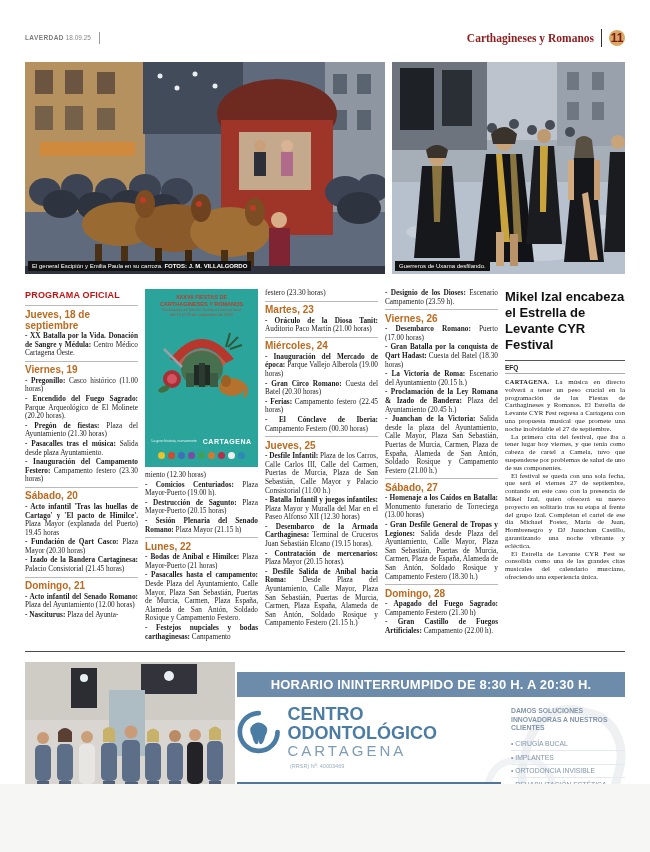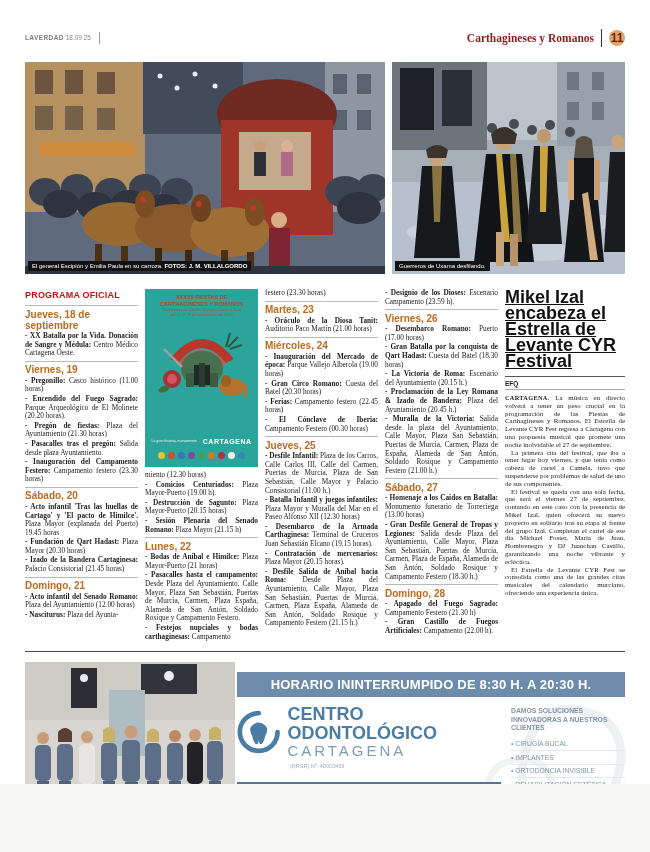--- a/index.html
+++ b/index.html
@@ -40,21 +40,21 @@
   .poster-t2{font-family:"Liberation Sans",sans-serif;font-weight:bold;font-size:5.5px;color:#c23b2a;text-align:center;line-height:6.5px;}
   .poster-sub{font-family:"Liberation Sans",sans-serif;font-size:4px;color:#b8493a;text-align:center;line-height:5px;}
   .poster-art{display:block;margin:2px auto 0 auto;}
   .poster-city-row{position:absolute;bottom:18px;left:0;right:0;text-align:center;}
   .poster-small{display:inline-block;font-family:"Liberation Sans",sans-serif;font-size:3.5px;color:#e8f4f2;vertical-align:middle;}
   .poster-city{display:inline-block;font-family:"Liberation Sans",sans-serif;font-weight:bold;font-size:7px;color:#ffffff;letter-spacing:.5px;vertical-align:middle;margin-left:2px;}
   .sponsor-row{position:absolute;bottom:4px;left:0;right:0;text-align:center;}
   .sponsor-dot{display:inline-block;width:7px;height:7px;border-radius:50%;margin:0 1.5px;vertical-align:middle;}
 
   
-  .headline{font-family:"Liberation Sans",sans-serif;font-weight:bold;font-size:18px;line-height:16px;color:#111;margin:0 0 7px 0;text-decoration:underline;}
+  .headline{font-family:"Liberation Sans",sans-serif;font-weight:bold;font-size:13px;line-height:16px;color:#111;margin:0 0 7px 0;}
   .byline{border-top:1px solid #555;border-bottom:1px solid #aaa;font-family:"Liberation Sans",sans-serif;font-weight:bold;font-size:6.5px;color:#222;padding:2.5px 0;margin-bottom:4px;}
   .apara{font-size:6.9px;line-height:7.8px;color:#1c1c1c;text-align:justify;margin:0;hyphens:auto;}
   .apara + .apara{text-indent:6px;}
   .dateline{font-weight:bold;font-size:6.3px;letter-spacing:.3px;}
 
   
   .content-rule{position:absolute;top:651px;left:25px;width:600px;border-top:1px solid #4a4a4a;}
 
   
   .ad{position:absolute;top:660px;left:25px;width:600px;height:188px;}
@@ -226,27 +226,27 @@
       <div>
           <div class="day">
             <div class="day-name">Jueves, 18 de septiembre</div>
             <p class="entry"><b>- XX Batalla por la Vida. Donación de Sangre y Médula:</b> Centro Médico Cartagena Oeste.</p>
           </div>
           <div class="day">
             <div class="day-name">Viernes, 19</div>
             <p class="entry"><b>- Pregonillo:</b> Casco histórico (11.00 horas)</p>
             <p class="entry"><b>- Encendido del Fuego Sagrado:</b> Parque Arqueológico de El Molinete (20.20 horas).</p>
             <p class="entry"><b>- Pregón de fiestas:</b> Plaza del Ayuntamiento (21.30 horas)</p>
-            <p class="entry"><b>- Pasacalles tras el pregón:</b> Salida desde plaza Ayuntamiento.</p>
+            <p class="entry"><b>- Pasacalles tras el música:</b> Salida desde plaza Ayuntamiento.</p>
             <p class="entry"><b>- Inauguración del Campamento Festero:</b> Campamento festero (23.30 horas)</p>
           </div>
           <div class="day">
             <div class="day-name">Sábado, 20</div>
             <p class="entry"><b>- Acto infantil 'Tras las huellas de Cartago' y 'El pacto de Himilce'.</b> Plaza Mayor (explanada del Puerto) 19.45 horas</p>
-            <p class="entry"><b>- Fundación de Qart Hadast:</b> Plaza Mayor (20.30 horas)</p>
+            <p class="entry"><b>- Fundación de Qart Casco:</b> Plaza Mayor (20.30 horas)</p>
             <p class="entry"><b>- Izado de la Bandera Cartaginesa:</b> Palacio Consistorial (21.45 horas)</p>
           </div>
           <div class="day">
             <div class="day-name">Domingo, 21</div>
             <p class="entry"><b>- Acto infantil del Senado Romano:</b> Plaza del Ayuntamiento (12.00 horas)</p>
             <p class="entry"><b>- Nasciturus:</b> Plaza del Ayunta-</p>
           </div>
         </div>
     </div>
 
@@ -326,21 +326,21 @@
       <div>
           <div class="day no-rule">
             <p class="entry"><b>- Designio de los Dioses:</b> Escenario Campamento (23.59 h).</p>
           </div>
           <div class="day">
             <div class="day-name">Viernes, 26</div>
             <p class="entry"><b>- Desembarco Romano:</b> Puerto (17.00 horas)</p>
             <p class="entry"><b>- Gran Batalla por la conquista de Qart Hadast:</b> Cuesta del Batel (18.30 horas)</p>
             <p class="entry"><b>- La Victoria de Roma:</b> Escenario del Ayuntamiento (20.15 h.)</p>
             <p class="entry"><b>- Proclamación de la Ley Romana &amp; Izado de Bandera:</b> Plaza del Ayuntamiento (20.45 h.)</p>
-            <p class="entry"><b>- Muralla de la Victoria:</b> Salida desde la plaza del Ayuntamiento, Calle Mayor, Plaza San Sebastián, Puertas de Murcia, Carmen, Plaza de España, Alameda de San Antón, Soldado Rosique y Campamento Festero (21.00 h.)</p>
+            <p class="entry"><b>- Juanchan de la Victoria:</b> Salida desde la plaza del Ayuntamiento, Calle Mayor, Plaza San Sebastián, Puertas de Murcia, Carmen, Plaza de España, Alameda de San Antón, Soldado Rosique y Campamento Festero (21.00 h.)</p>
           </div>
           <div class="day">
             <div class="day-name">Sábado, 27</div>
             <p class="entry"><b>- Homenaje a los Caídos en Batalla:</b> Monumento funerario de Torreciega (13.00 horas)</p>
             <p class="entry"><b>- Gran Desfile General de Tropas y Legiones:</b> Salida desde Plaza del Ayuntamiento, Calle Mayor, Plaza San Sebastián, Puertas de Murcia, Carmen, Plaza de España, Alameda de San Antón, Soldado Rosique y Campamento Festero (18.30 h.)</p>
           </div>
           <div class="day">
             <div class="day-name">Domingo, 28</div>
             <p class="entry"><b>- Apagado del Fuego Sagrado:</b> Campamento Festero (21.30 h)</p>
             <p class="entry"><b>- Gran Castillo de Fuegos Artificiales:</b> Campamento (22.00 h).</p>

